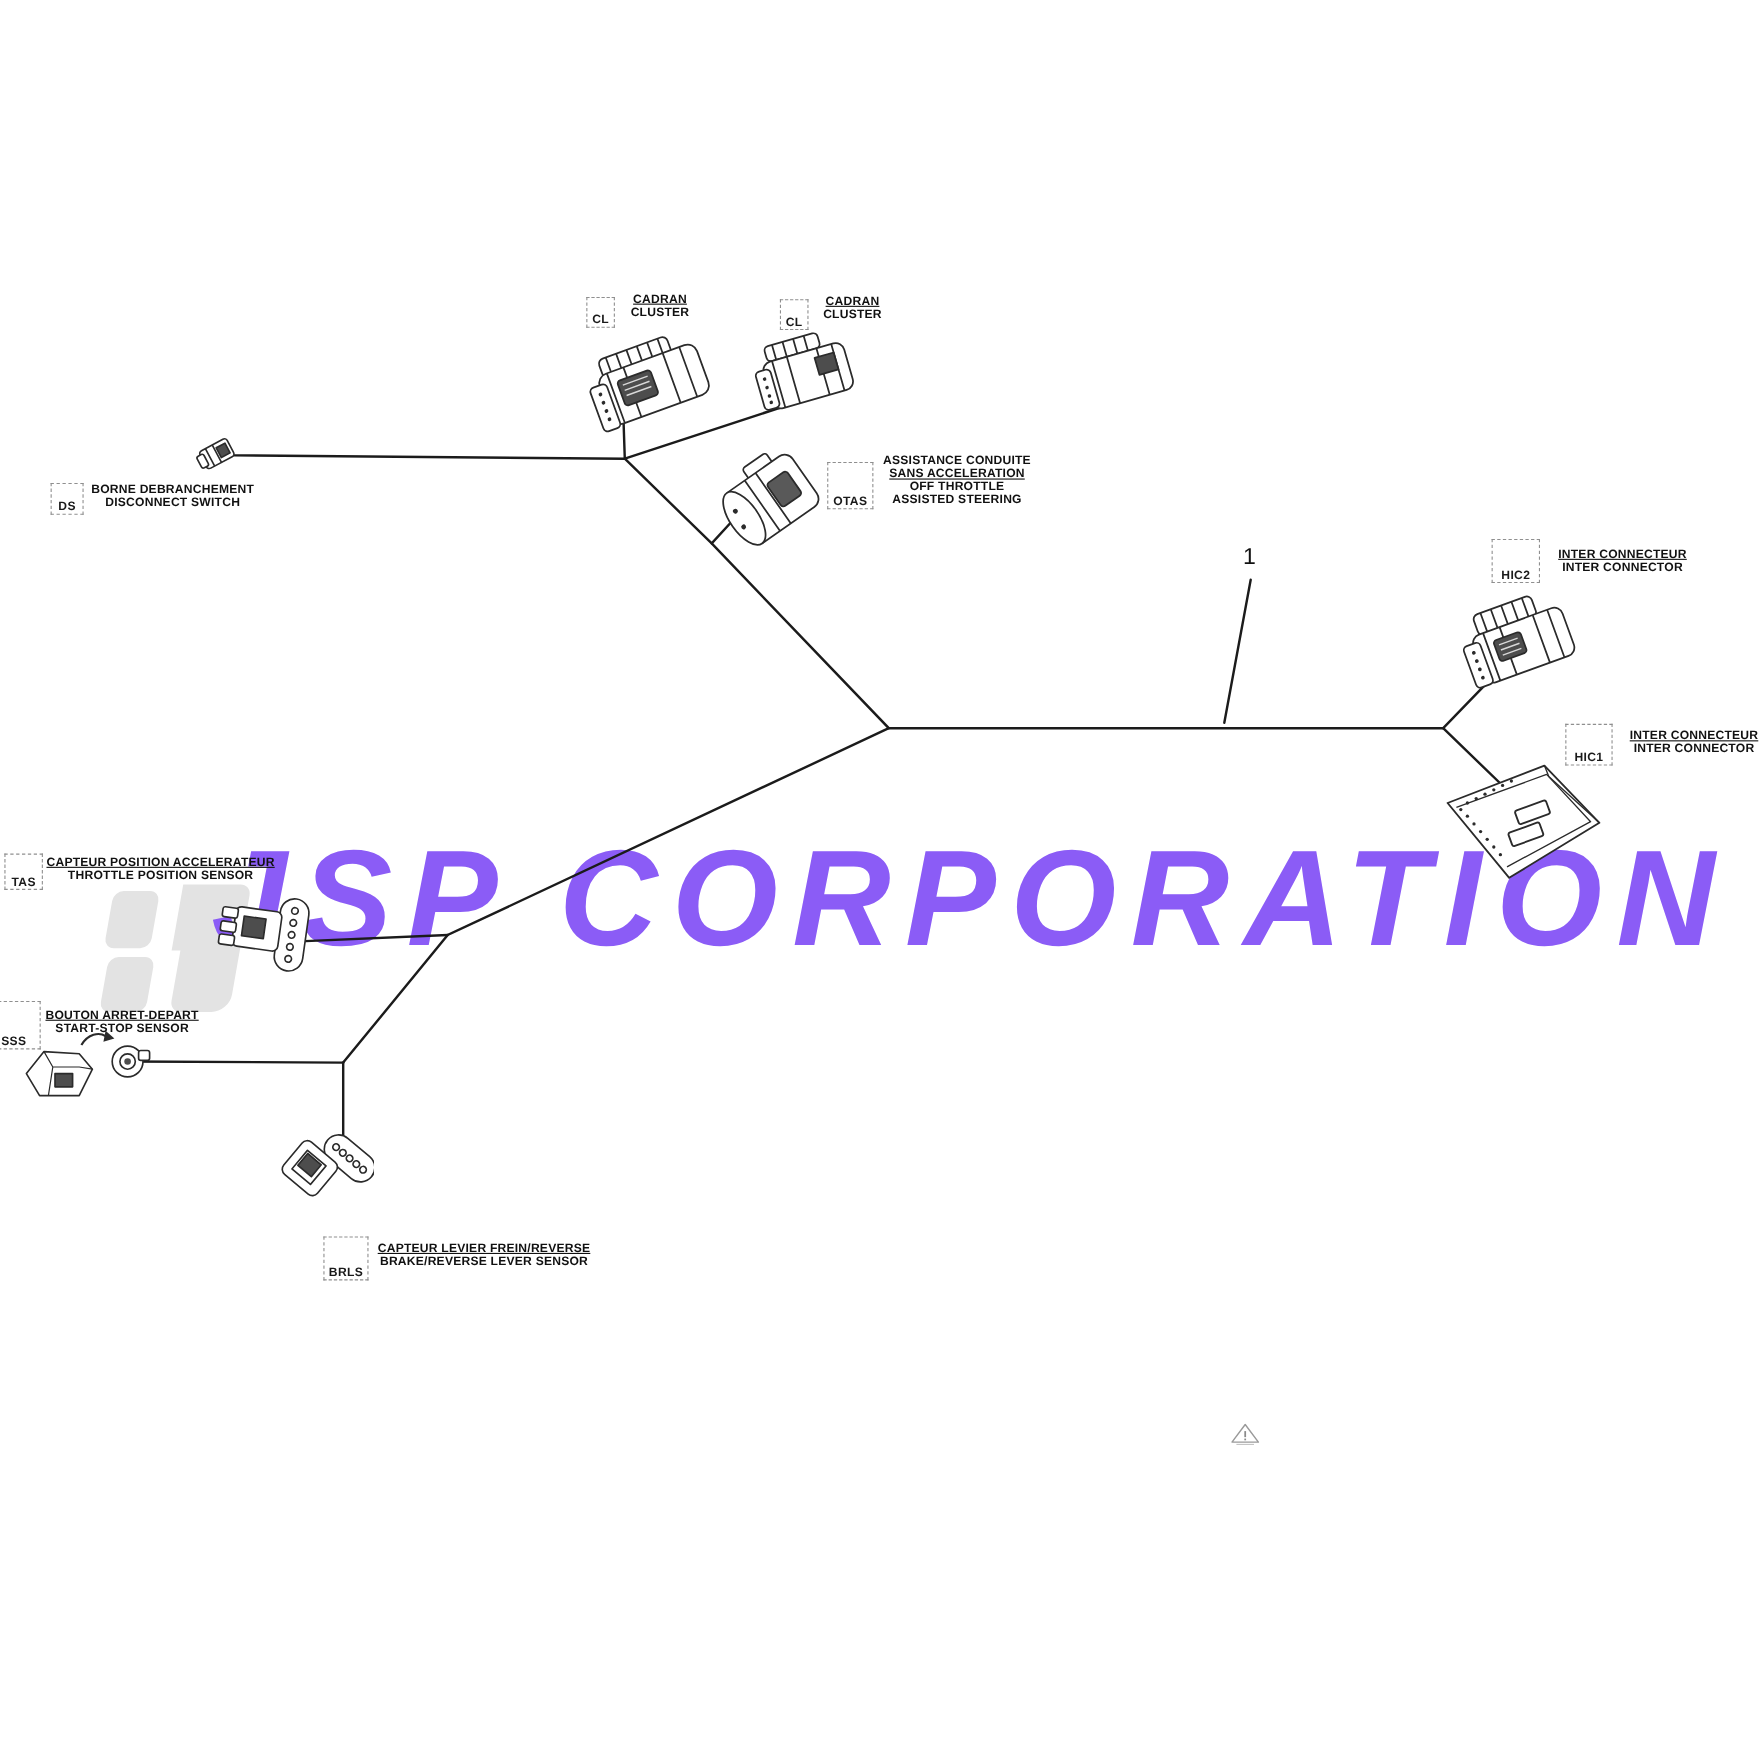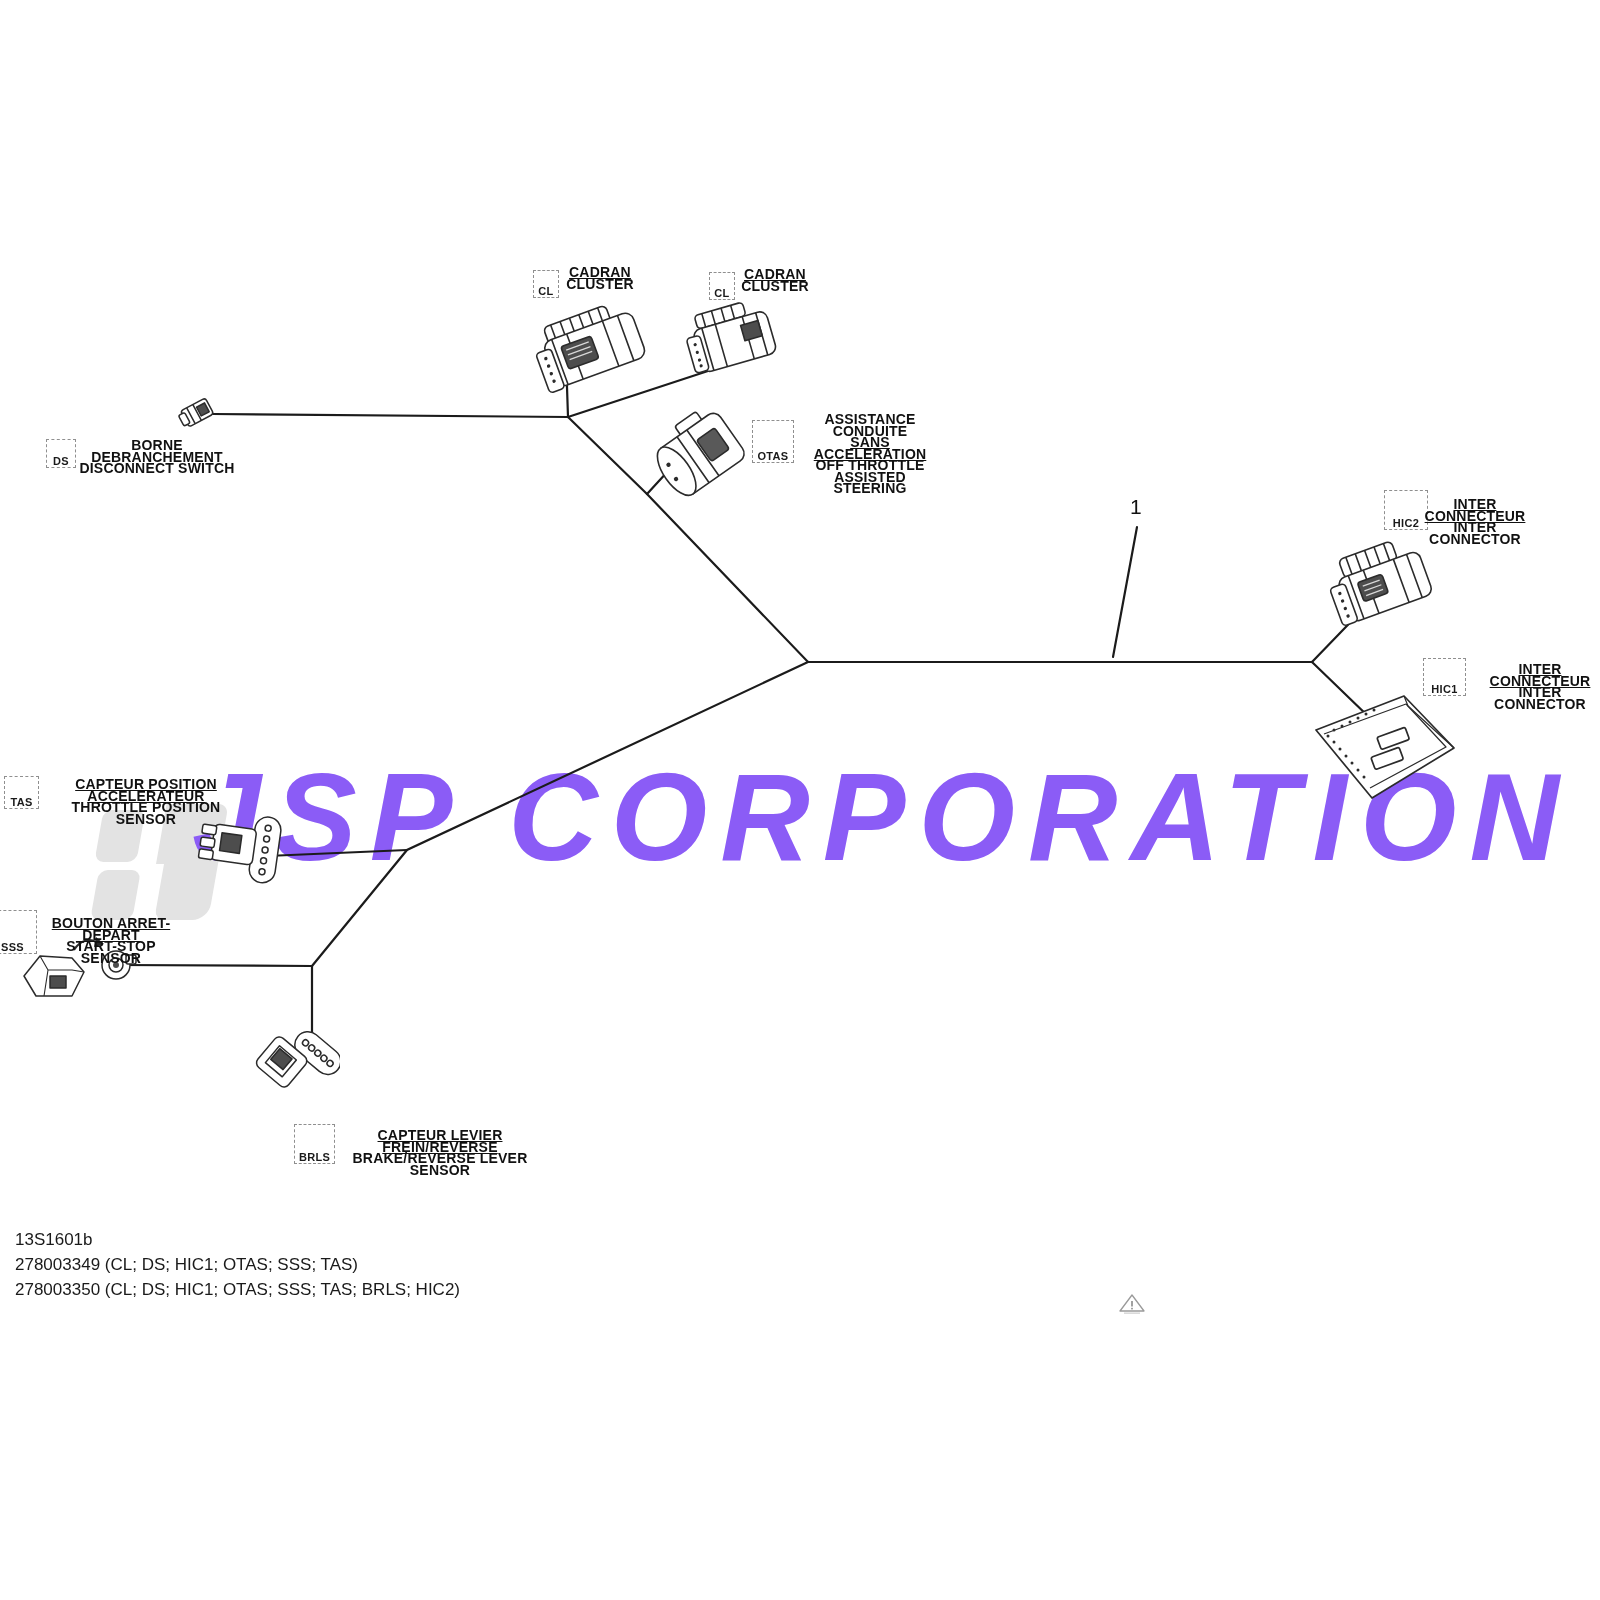--- a/index.html
+++ b/index.html
@@ -16,21 +16,21 @@
   
   #lines{position:absolute;left:0;top:0;z-index:1;}
   
   .conn{position:absolute;z-index:2;}
   
   .code-box{
     position:absolute;z-index:3;border:1.5px dashed #8f8f8f;display:flex;align-items:flex-end;justify-content:center;
     font-size:11px;font-weight:bold;color:#1a1a1a;background:transparent;letter-spacing:.3px;
   }
   .label-text{
-    position:absolute;z-index:3;font-size:14px;font-weight:bold;line-height:11.5px;text-align:center;
+    position:absolute;z-index:3;font-size:11px;font-weight:bold;line-height:11.5px;text-align:center;
     color:#111;letter-spacing:.2px;
   }
   .u{text-decoration:underline;text-decoration-thickness:1px;text-underline-offset:1px;}
   .callout{position:absolute;z-index:3;font-size:21px;color:#111;}
   .footer{position:absolute;left:15px;top:1227px;z-index:3;font-size:17px;line-height:25px;color:#1a1a1a;}
   .warn{position:absolute;left:1118px;top:1293px;z-index:3;}
 </style>
 </head>
 <body>
 
@@ -216,21 +216,21 @@
   </div>
   <div class="code-box" style="left:709px;top:272px;width:24px;height:26px">
     <span>CL</span>
   </div>
   <div class="code-box" style="left:46px;top:439px;width:28px;height:27px">
     <span>DS</span>
   </div>
   <div class="code-box" style="left:752px;top:420px;width:40px;height:41px">
     <span>OTAS</span>
   </div>
-  <div class="code-box" style="left:1384px;top:490px;width:42px;height:38px">
+  <div class="code-box" style="left:1356px;top:490px;width:42px;height:38px">
     <span>HIC2</span>
   </div>
   <div class="code-box" style="left:1423px;top:658px;width:41px;height:36px">
     <span>HIC1</span>
   </div>
   <div class="code-box" style="left:4px;top:776px;width:33px;height:31px">
     <span>TAS</span>
   </div>
   <div class="code-box" style="left:-12px;top:910px;width:47px;height:42px">
     <span>SSS</span>
@@ -273,25 +273,20 @@
     <div class="u">BOUTON ARRET-DEPART</div>
     <div>START-STOP SENSOR</div>
   </div>
   <div class="label-text" style="left:334px;top:1130px;width:212px">
     <div class="u">CAPTEUR LEVIER FREIN/REVERSE</div>
     <div>BRAKE/REVERSE LEVER SENSOR</div>
   </div>
 
   <div class="callout" style="left:1130px;top:495px">1</div>
 
-  <div class="footer">
-    <div>13S1601b</div>
-    <div>278003349 (CL; DS; HIC1; OTAS; SSS; TAS)</div>
-    <div>278003350 (CL; DS; HIC1; OTAS; SSS; TAS; BRLS; HIC2)</div>
-  </div>
 
   <svg class="warn" width="28" height="22" viewBox="0 0 28 22">
     <polygon points="14,2 26,18 2,18" fill="none" stroke="#9a9a9a" stroke-width="1.3" stroke-linejoin="round"></polygon>
     <rect x="13.2" y="8" width="1.6" height="5.5" fill="#8a8a8a"></rect>
     <rect x="13.2" y="14.8" width="1.6" height="1.6" fill="#8a8a8a"></rect>
     <rect x="6" y="19.6" width="16" height="1" fill="#c2c2c2"></rect>
   </svg>
 
 </div>
 

